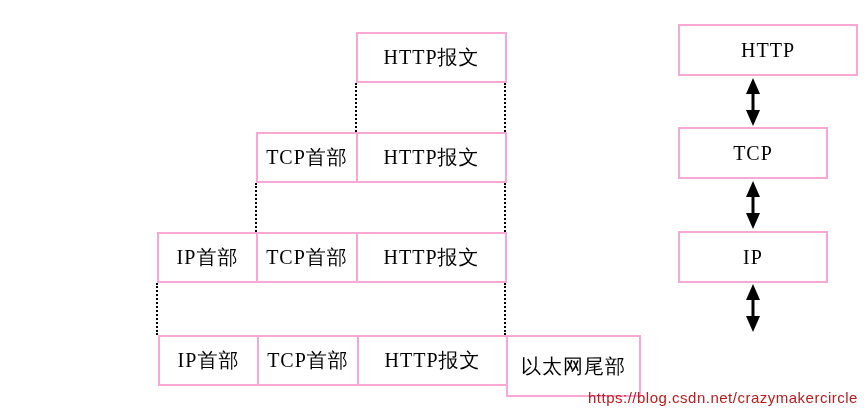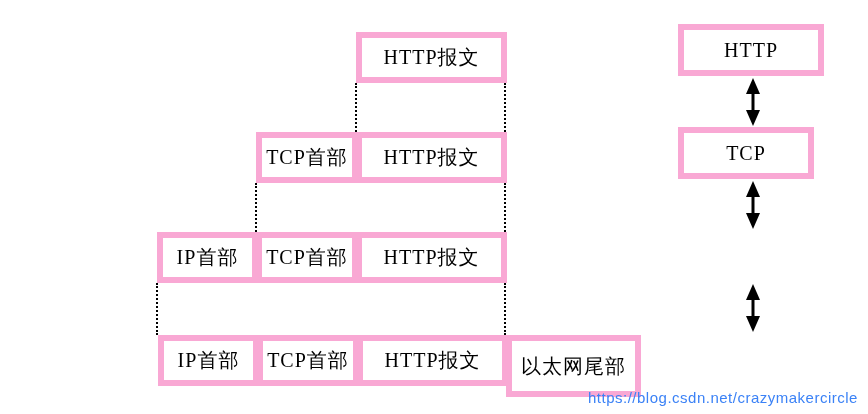--- a/index.html
+++ b/index.html
@@ -1,32 +1,32 @@
 <!DOCTYPE html>
 <html><head>
 <meta charset="utf-8">
 <style>
   html,body{margin:0;padding:0;background:#fff;}
   #canvas{
     position:relative;width:868px;height:414px;background:#fff;overflow:hidden;
     font-family:"Liberation Serif","DejaVu Serif",serif;
   }
   .cell{
-    position:absolute;box-sizing:border-box;border:6px solid #f9a8d4;background:#fff;
+    position:absolute;box-sizing:border-box;border:2px solid #f9a8d4;background:#fff;
     display:flex;align-items:center;justify-content:center;
     font-size:20px;color:#000;white-space:nowrap;letter-spacing:1px;
   }
   .cell.filled{background:#d3d3d3;}
   .dotted{
     position:absolute;width:0;border-left:2px dotted #000;
   }
   .arrow{position:absolute;}
   .watermark{
     position:absolute;font-family:"Liberation Sans","DejaVu Sans",sans-serif;
-    font-size:15px;color:#3b82f6;letter-spacing:0.5px;
+    font-size:15px;color:#b91c1c;letter-spacing:0.5px;
   }
 </style>
 </head>
 <body>
 
 <div id="canvas">
 
   <div class="cell" style="left:356px;top:32px;width:151px;height:51px">HTTP报文</div>
 
   <div class="dotted" style="left:355px;top:83px;height:49px"></div>
@@ -43,36 +43,37 @@
   <div class="cell" style="left:356px;top:232px;width:151px;height:51px">HTTP报文</div>
 
   <div class="dotted" style="left:156px;top:283px;height:52px"></div>
   <div class="dotted" style="left:504px;top:283px;height:52px"></div>
 
   <div class="cell" style="left:158px;top:335px;width:101px;height:51px">IP首部</div>
   <div class="cell" style="left:257px;top:335px;width:102px;height:51px">TCP首部</div>
   <div class="cell" style="left:357px;top:335px;width:151px;height:51px">HTTP报文</div>
   <div class="cell" style="left:506px;top:335px;width:135px;height:62px">以太网尾部</div>
 
-  <div class="cell" style="left:678px;top:24px;width:146px;height:52px">HTTP</div>
+  <div class="cell" style="left:678px;top:24px;width:180px;height:52px">HTTP</div>
 
   <svg class="arrow" style="left:742px;top:78px" width="22" height="48" viewBox="0 0 22 48">
     <line x1="11" y1="8" x2="11" y2="40" stroke="#000" stroke-width="3"></line>
     <polygon points="11,0 4,16 18,16" fill="#000"></polygon>
     <polygon points="11,48 4,32 18,32" fill="#000"></polygon>
   </svg>
 
-  <div class="cell" style="left:678px;top:127px;width:136px;height:52px">TCP</div>
+  <div class="cell" style="left:678px;top:127px;width:150px;height:52px">TCP</div>
 
   <svg class="arrow" style="left:742px;top:181px" width="22" height="48" viewBox="0 0 22 48">
     <line x1="11" y1="8" x2="11" y2="40" stroke="#000" stroke-width="3"></line>
     <polygon points="11,0 4,16 18,16" fill="#000"></polygon>
     <polygon points="11,48 4,32 18,32" fill="#000"></polygon>
   </svg>
 
+  <div class="cell" style="left:678px;top:231px;width:150px;height:52px">IP</div>
 
   <svg class="arrow" style="left:742px;top:284px" width="22" height="48" viewBox="0 0 22 48">
     <line x1="11" y1="8" x2="11" y2="40" stroke="#000" stroke-width="3"></line>
     <polygon points="11,0 4,16 18,16" fill="#000"></polygon>
     <polygon points="11,48 4,32 18,32" fill="#000"></polygon>
   </svg>
 
 
   <div class="watermark" style="left:588px;top:389px">https://blog.csdn.net/crazymakercircle</div>
 

